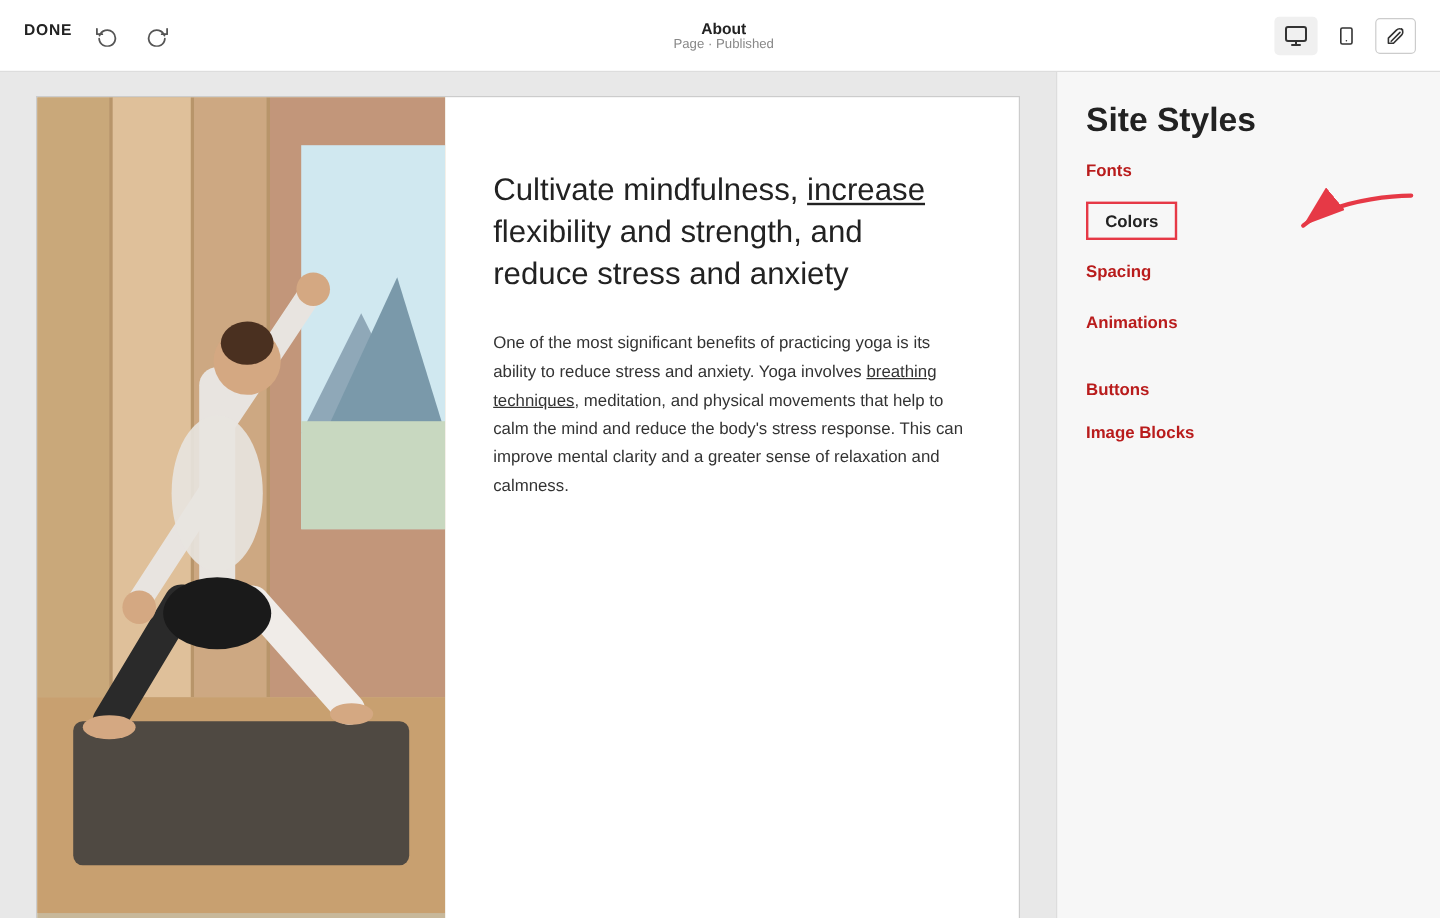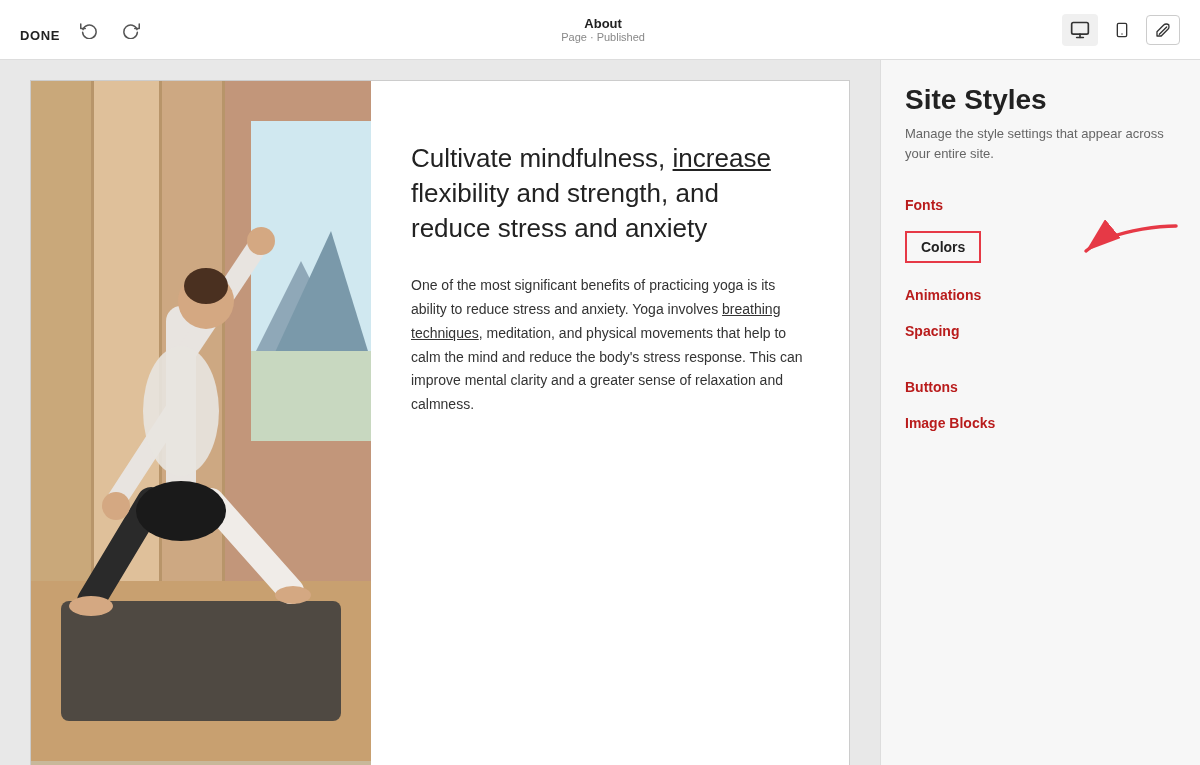--- a/index.html
+++ b/index.html
@@ -19,21 +19,21 @@
       align-items: center;
       justify-content: space-between;
       background: #fff;
       border-bottom: 1px solid #ddd;
       padding: 0 20px;
       height: 60px;
       flex-shrink: 0;
     }
     .toolbar-left {
       display: flex;
-      align-items: flex-end;
+      align-items: flex-start;
       gap: 16px;
     }
     .toolbar-done {
       font-size: 13px;
       font-weight: 600;
       letter-spacing: 0.05em;
       color: #222;
       cursor: pointer;
     }
     .toolbar-icon-btn {
@@ -329,30 +329,29 @@
         <p>
           One of the most significant benefits of practicing yoga is its ability to reduce stress and anxiety. Yoga involves <a href="#">breathing techniques</a>, meditation, and physical movements that help to calm the mind and reduce the body's stress response. This can improve mental clarity and a greater sense of relaxation and calmness.
         </p>
       </div>
     </div>
   </div>
 
   <div class="right-panel">
     <div class="panel-body">
       <div class="panel-title">Site Styles</div>
-      <div class="panel-description">Manage the style settings that appear across your entire site.</div>
 
       <div>
         <div class="panel-menu-item">Fonts</div>
         <div style="position:relative; display:inline-block; margin: 4px 0;">
           <div class="panel-menu-item colors-item">Colors</div>
         </div>
         <br>
+        <div class="panel-menu-item">Spacing</div>
         <div class="panel-menu-item" style="margin-top:6px;">Animations</div>
-        <div class="panel-menu-item">Spacing</div>
       </div>
 
       <div class="panel-section-gap"></div>
 
       <div>
         <div class="panel-menu-item">Buttons</div>
         <div class="panel-menu-item">Image Blocks</div>
       </div>
 
       <div style="position:relative;">

